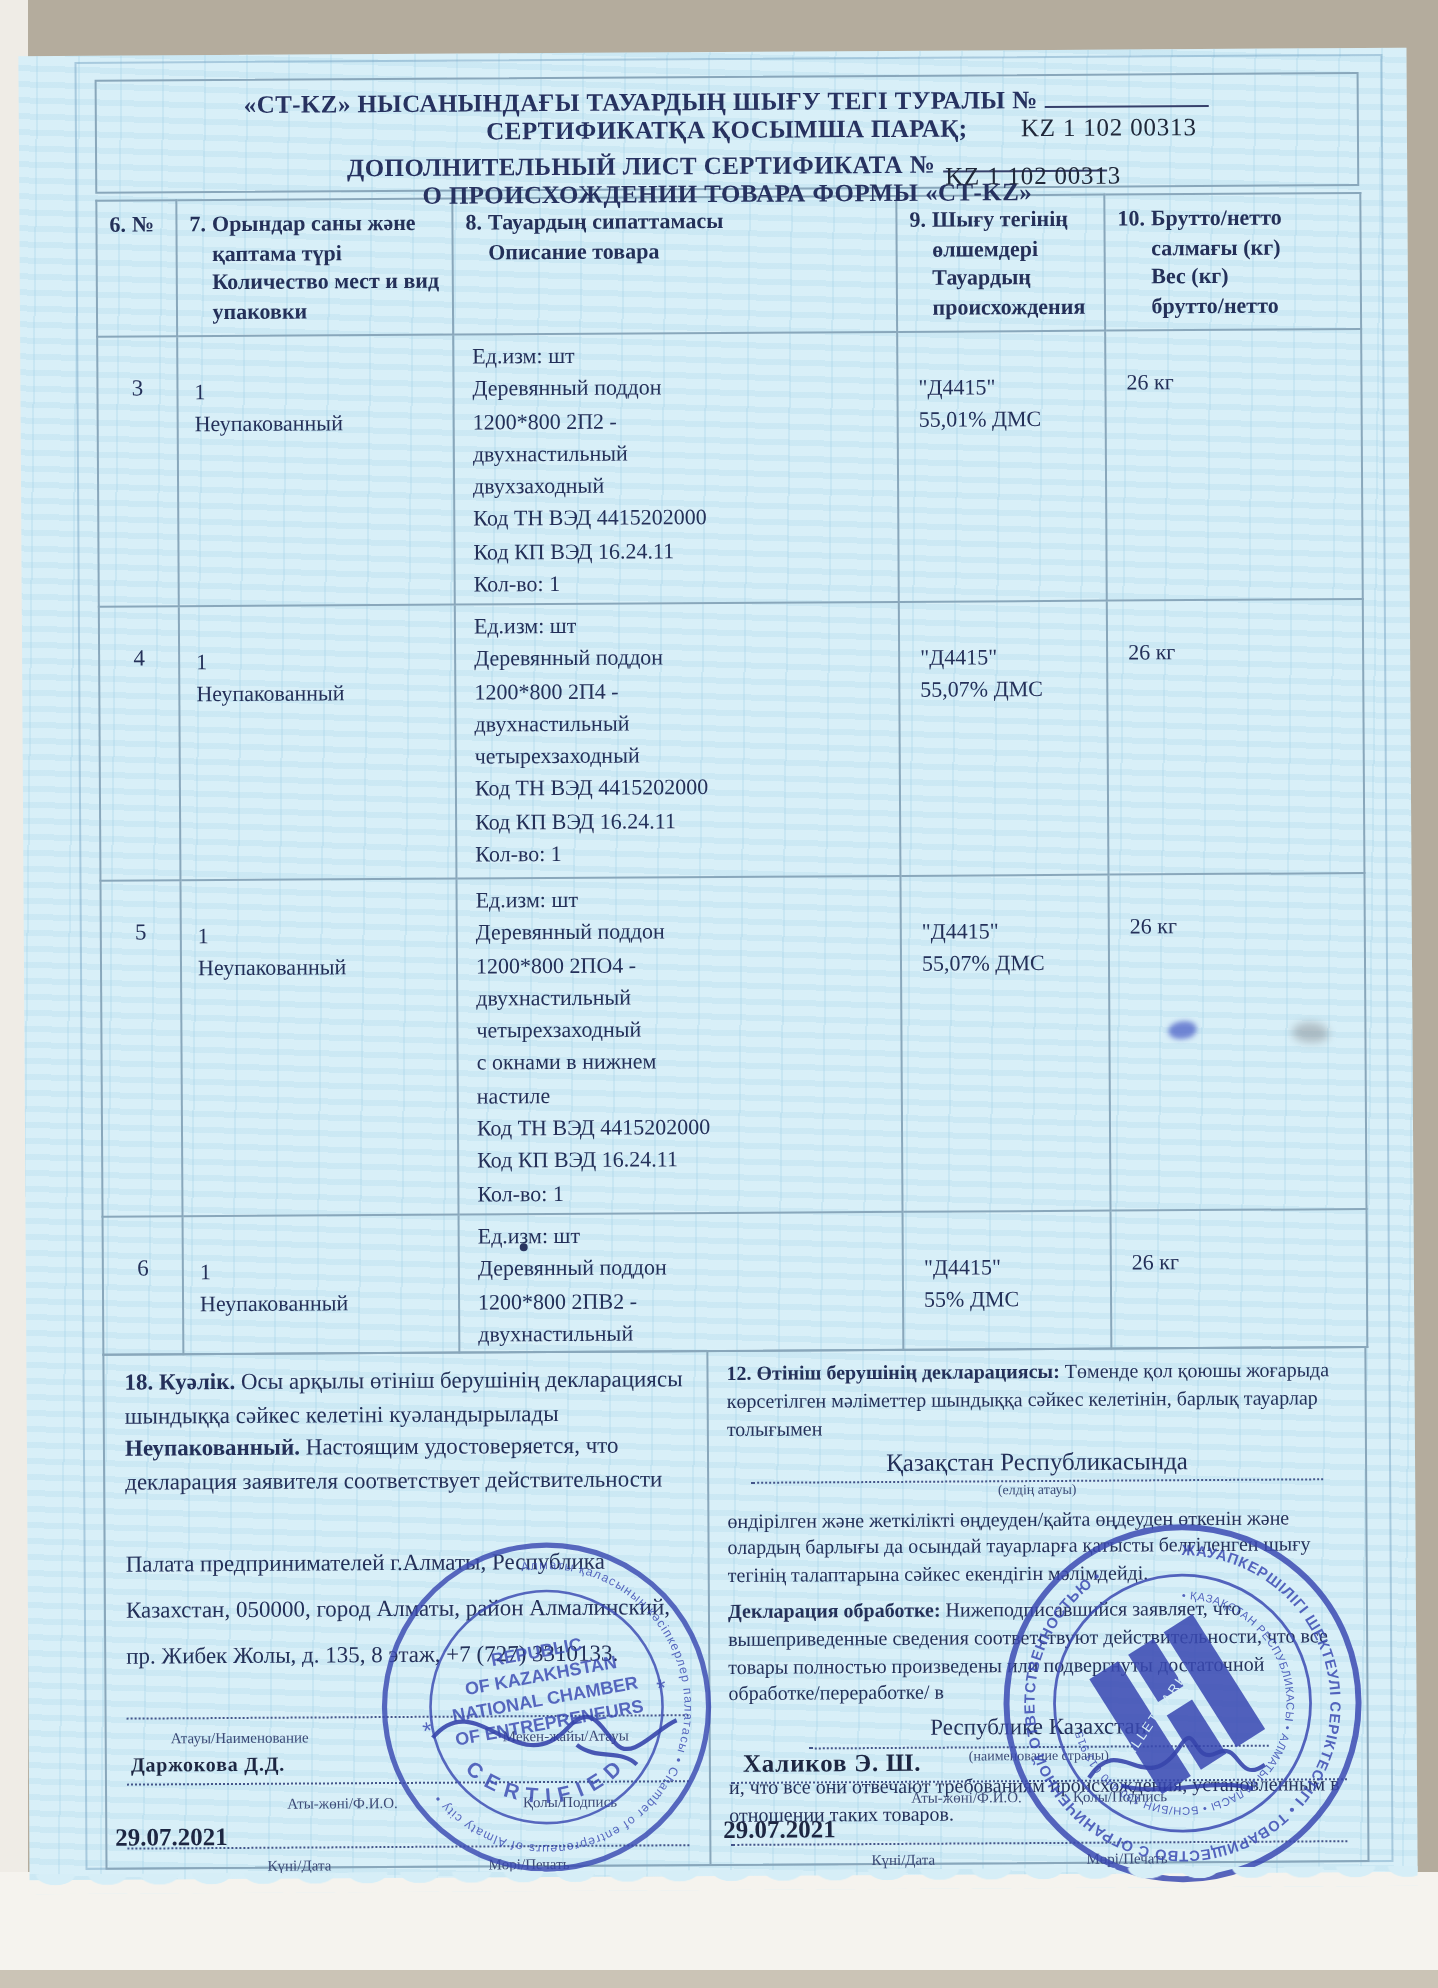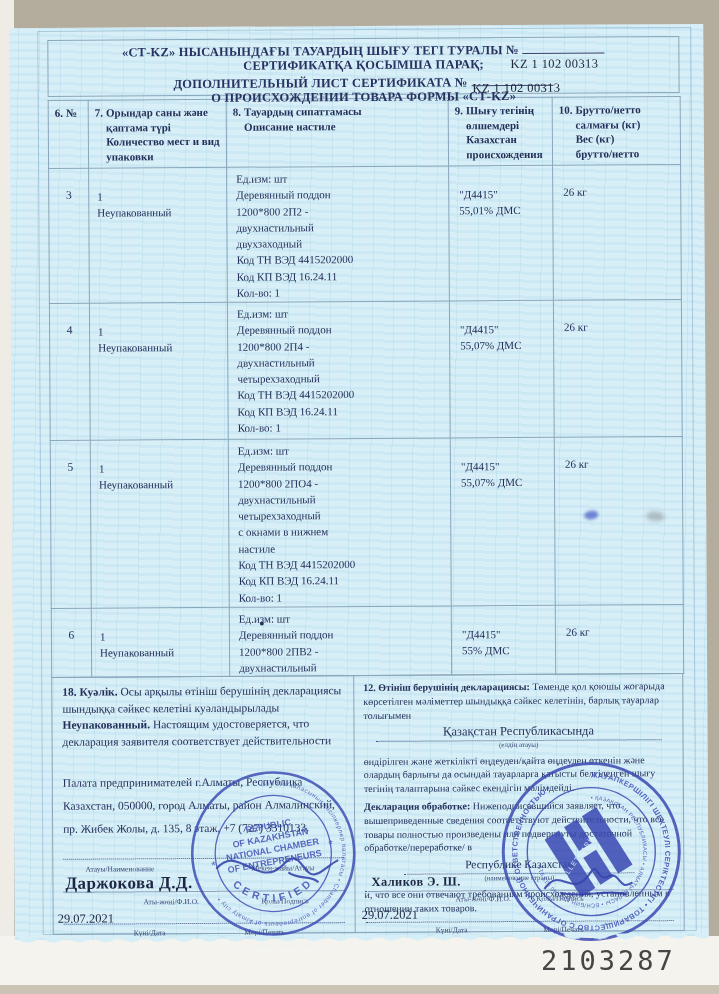--- a/index.html
+++ b/index.html
@@ -44,22 +44,22 @@
   .box11{position:relative;box-sizing:border-box;width:302px;border-right:1px solid #89a7bb;
          padding:6px 9px 0 10px;font-size:11.5px;line-height:16.5px;}
   .box12{position:relative;box-sizing:border-box;flex:1;padding:5px 9px 0 9px;
          font-size:10px;line-height:13.8px;}
   .box11 b,.box12 b{font-weight:bold;}
   .org{margin-top:22px;line-height:23px;font-size:11.5px;}
 
   .sl{position:absolute;left:10px;right:10px;border-bottom:1.2px dotted #44558a;}
   .lbls{position:absolute;left:10px;right:10px;display:flex;justify-content:space-between;
         font-size:7.5px;color:#3c4a76;}
-  .sig-val{position:absolute;font-weight:bold;color:#1d2642;font-size:17px;letter-spacing:.4px;}
-  .date-val{position:absolute;font-weight:normal;color:#1d2642;font-size:12.5px;}
+  .sig-val{position:absolute;font-weight:bold;color:#1d2642;font-size:10px;letter-spacing:.4px;}
+  .date-val{position:absolute;font-weight:bold;color:#1d2642;font-size:12.5px;}
 
   .cline{margin:2px 12px 0 12px;border-bottom:1px dotted #44558a;text-align:center;
          font-size:12.5px;line-height:15px;color:#243059;padding-bottom:1px;}
   .clabel{text-align:center;font-size:7px;color:#3c4a76;line-height:9px;}
   .p12{margin-top:4px;}
 
   .stamp{position:absolute;opacity:.93;}
   .st-sans{font-family:"Liberation Sans","DejaVu Sans",sans-serif;}
 
   .smudge{position:absolute;left:572px;top:486px;width:14px;height:9px;background:#4f63c8;
@@ -116,29 +116,29 @@
                   <span>Орындар саны және
 қаптама түрі
 Количество мест и вид
 упаковки</span>
                 </div>
               </th>
           <th>
                 <div class="h">
                   <b>8.</b>
                   <span>Тауардың сипаттамасы
-Описание настиле</span>
+Описание товара</span>
                 </div>
               </th>
           <th>
                 <div class="h">
                   <b>9.</b>
                   <span>Шығу тегінің
 өлшемдері
-Казахстан
+Тауардың
 происхождения</span>
                 </div>
               </th>
           <th>
                 <div class="h">
                   <b>10.</b>
                   <span>Брутто/нетто
 салмағы (кг)
 Вес (кг)
 брутто/нетто</span>
@@ -308,14 +308,13 @@
       </g>
       <text class="st-sans" transform="rotate(-55 78 100)" x="78" y="100" font-size="6.5" letter-spacing="1.2" fill="#d6eef7" text-anchor="middle">PALLETMARK</text>
       <path d="M44,128 C60,104 72,140 90,112 C98,100 96,122 108,116 C120,110 118,132 132,122 M60,132 c20,6 48,-4 66,2" stroke="#2c3aa6" stroke-width="2.1" fill="none" opacity="0.9"></path>
     </svg>
 
     <div class="smudge"></div>
     <div class="inkdot"></div>
     <div class="graymark"></div>
   </div>
 
-  <div class="serial">2103287</div>
 </div>
 
 </body></html>

